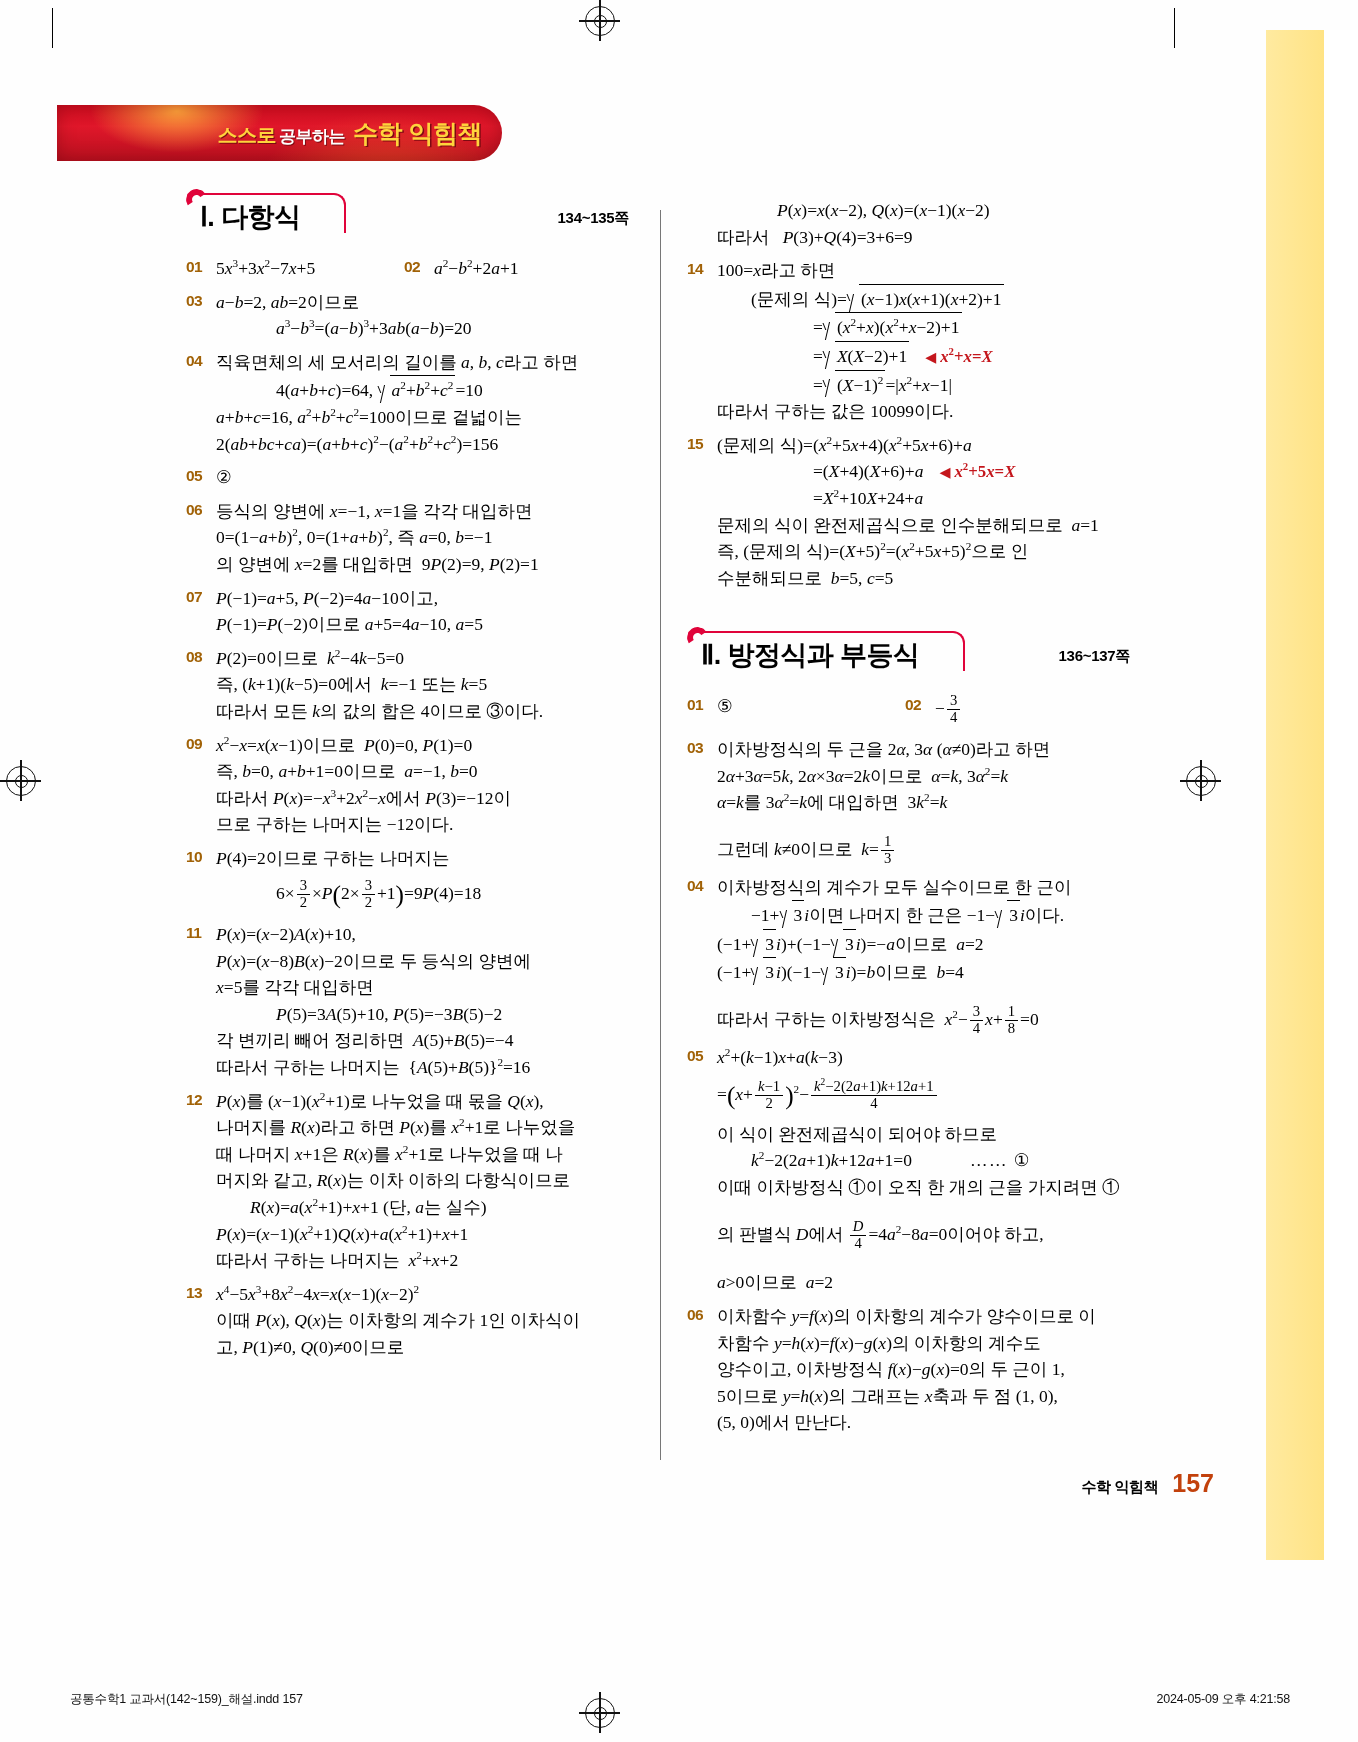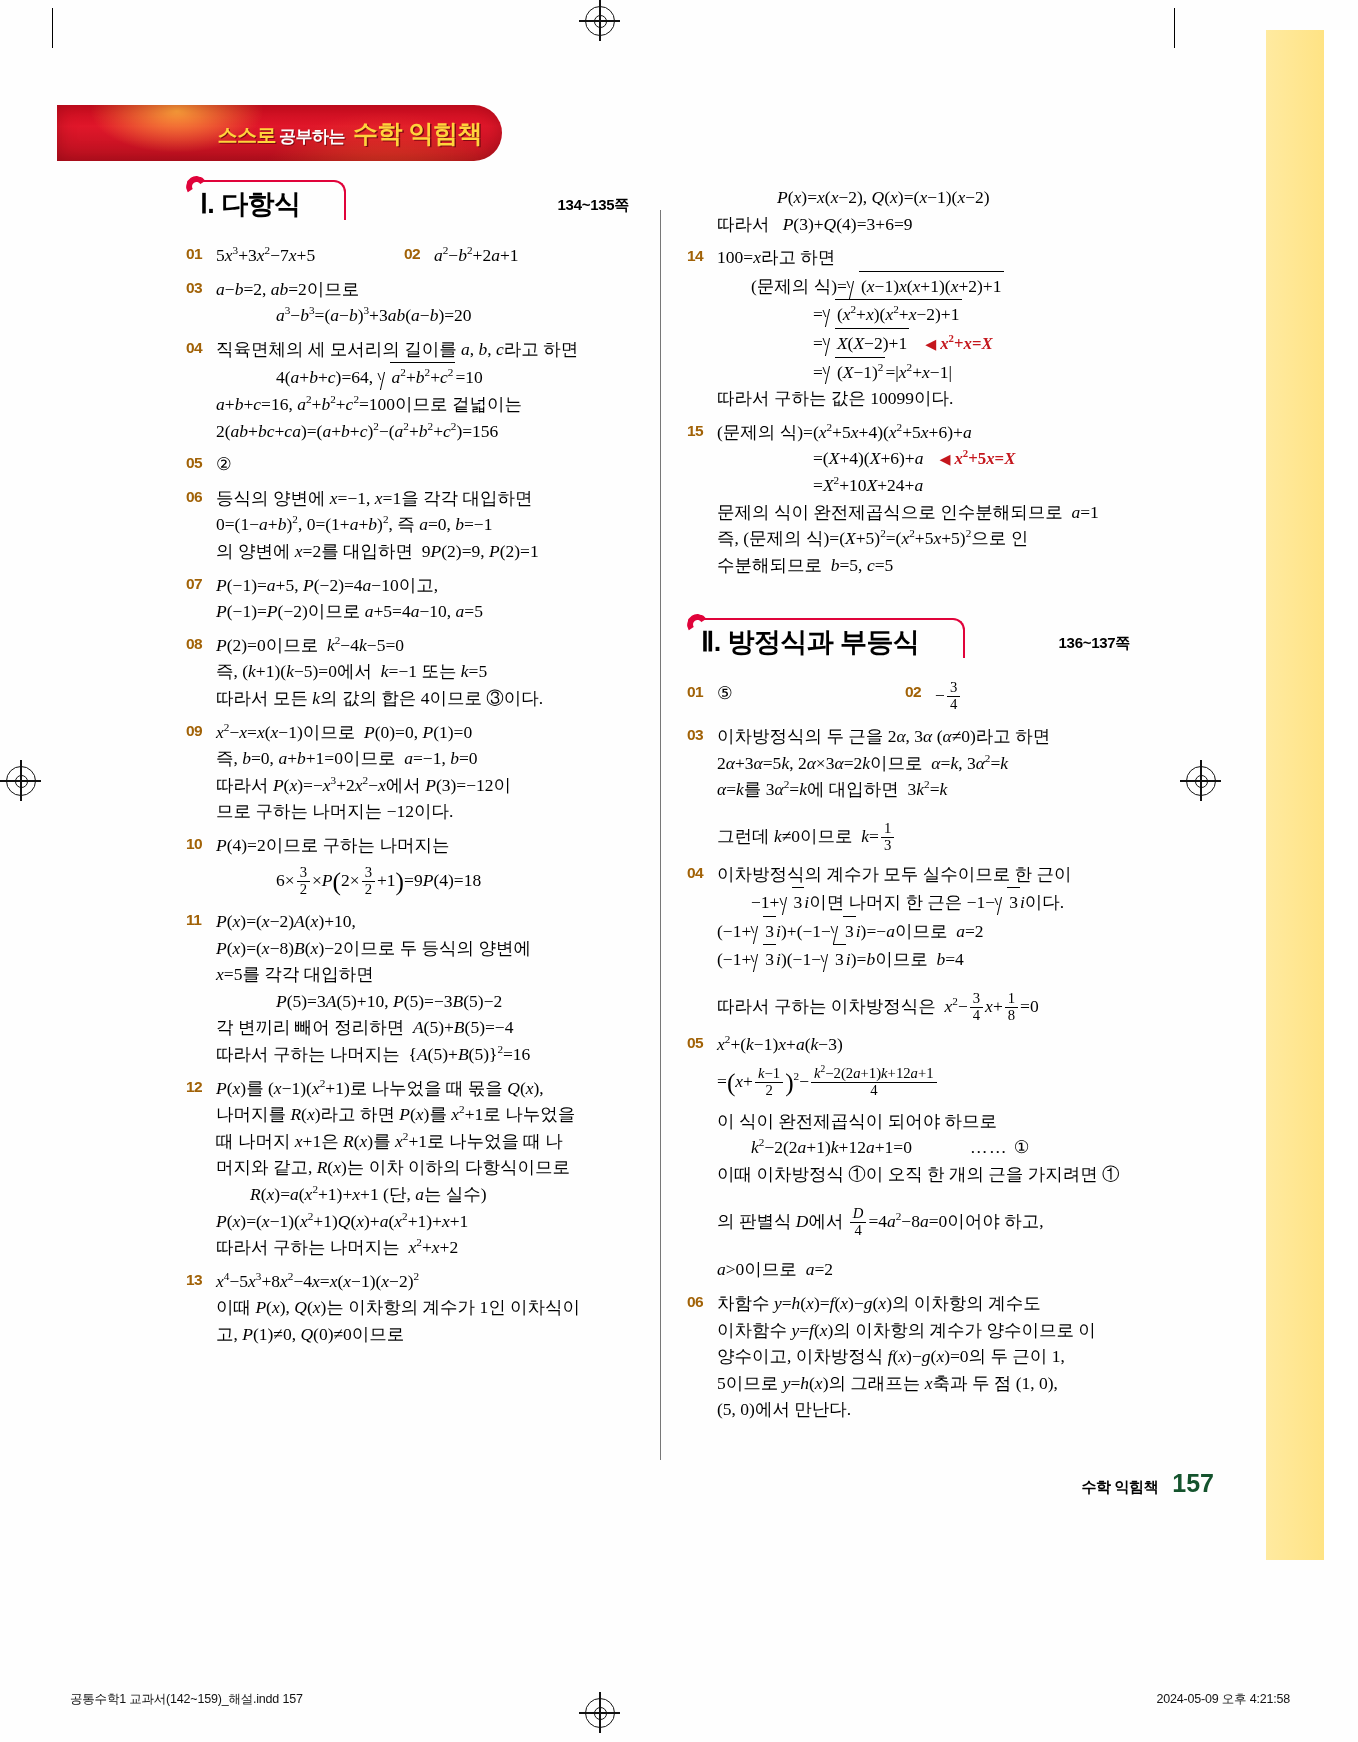--- a/index.html
+++ b/index.html
@@ -93,21 +93,21 @@
     font-family: "Liberation Sans", sans-serif;
     font-weight: bold;
   }
   .bt-a { font-size: 20px; color: #ffd33c; letter-spacing: -0.5px; text-shadow: 1px 1px 0 #7c0a12; }
   .bt-b { font-size: 17px; color: #ffffff; letter-spacing: -0.5px; margin-left: 3px; text-shadow: 1px 1px 0 #7c0a12; }
   .bt-c { font-size: 25px; color: #ffd33c; letter-spacing: -0.5px; margin-left: 8px; text-shadow: 1.5px 1.5px 0 #7c0a12; }
 
   
   .col {
     position: absolute;
-    top: 180px;
+    top: 193px;
     width: 443px;
   }
   .col-left  { left: 186px; }
   .col-right { left: 687px; }
 
   .col-divider {
     position: absolute;
     left: 660px;
     top: 210px;
     width: 1px;
@@ -264,21 +264,21 @@
   .folio {
     position: absolute;
     right: 144px;
     bottom: 244px;
     display: flex;
     align-items: baseline;
     gap: 14px;
     font-family: "Liberation Sans", sans-serif;
   }
   .folio-label { font-size: 15px; font-weight: bold; color: #000; letter-spacing: -0.4px; }
-  .folio-num { font-size: 25px; font-weight: bold; color: #14532d; }
+  .folio-num { font-size: 25px; font-weight: bold; color: #c2410c; }
 
   .imprint {
     position: absolute;
     left: 70px;
     bottom: 34px;
     font-family: Liberation Sans, sans-serif;
     font-size: 12.5px;
     color: #111;
     letter-spacing: -0.2px;
   }
@@ -537,22 +537,22 @@
         </div>
         <div class="line">이때 이차방정식 ①이 오직 한 개의 근을 가지려면 ①</div>
         <div class="line gap-top">의 판별식 <span class="mi">D</span>에서 <span class="frac"><span class="num"><span class="mi">D</span></span><span class="den">4</span></span>=4<span class="mi">a</span><sup>2</sup>−8<span class="mi">a</span>=0이어야 하고,</div>
         <div class="line gap-top"><span class="mi">a</span>&gt;0이므로&nbsp; <span class="mi">a</span>=2</div>
       </div>
     </div>
 
     <div class="item">
       <div class="item-num">06</div>
       <div class="item-body">
+        <div class="line">이차함수 <span class="mi">y</span>=<span class="mi">f</span>(<span class="mi">x</span>)의 이차항의 계수가 양수이므로 이</div>
         <div class="line">차함수 <span class="mi">y</span>=<span class="mi">h</span>(<span class="mi">x</span>)=<span class="mi">f</span>(<span class="mi">x</span>)−<span class="mi">g</span>(<span class="mi">x</span>)의 이차항의 계수도</div>
-        <div class="line">이차함수 <span class="mi">y</span>=<span class="mi">f</span>(<span class="mi">x</span>)의 이차항의 계수가 양수이므로 이</div>
         <div class="line">양수이고, 이차방정식 <span class="mi">f</span>(<span class="mi">x</span>)−<span class="mi">g</span>(<span class="mi">x</span>)=0의 두 근이 1,</div>
         <div class="line">5이므로 <span class="mi">y</span>=<span class="mi">h</span>(<span class="mi">x</span>)의 그래프는 <span class="mi">x</span>축과 두 점 (1, 0),</div>
         <div class="line">(5, 0)에서 만난다.</div>
       </div>
     </div>
 
   </div>
 
   <div class="folio">
     <span class="folio-label">수학 익힘책</span>

